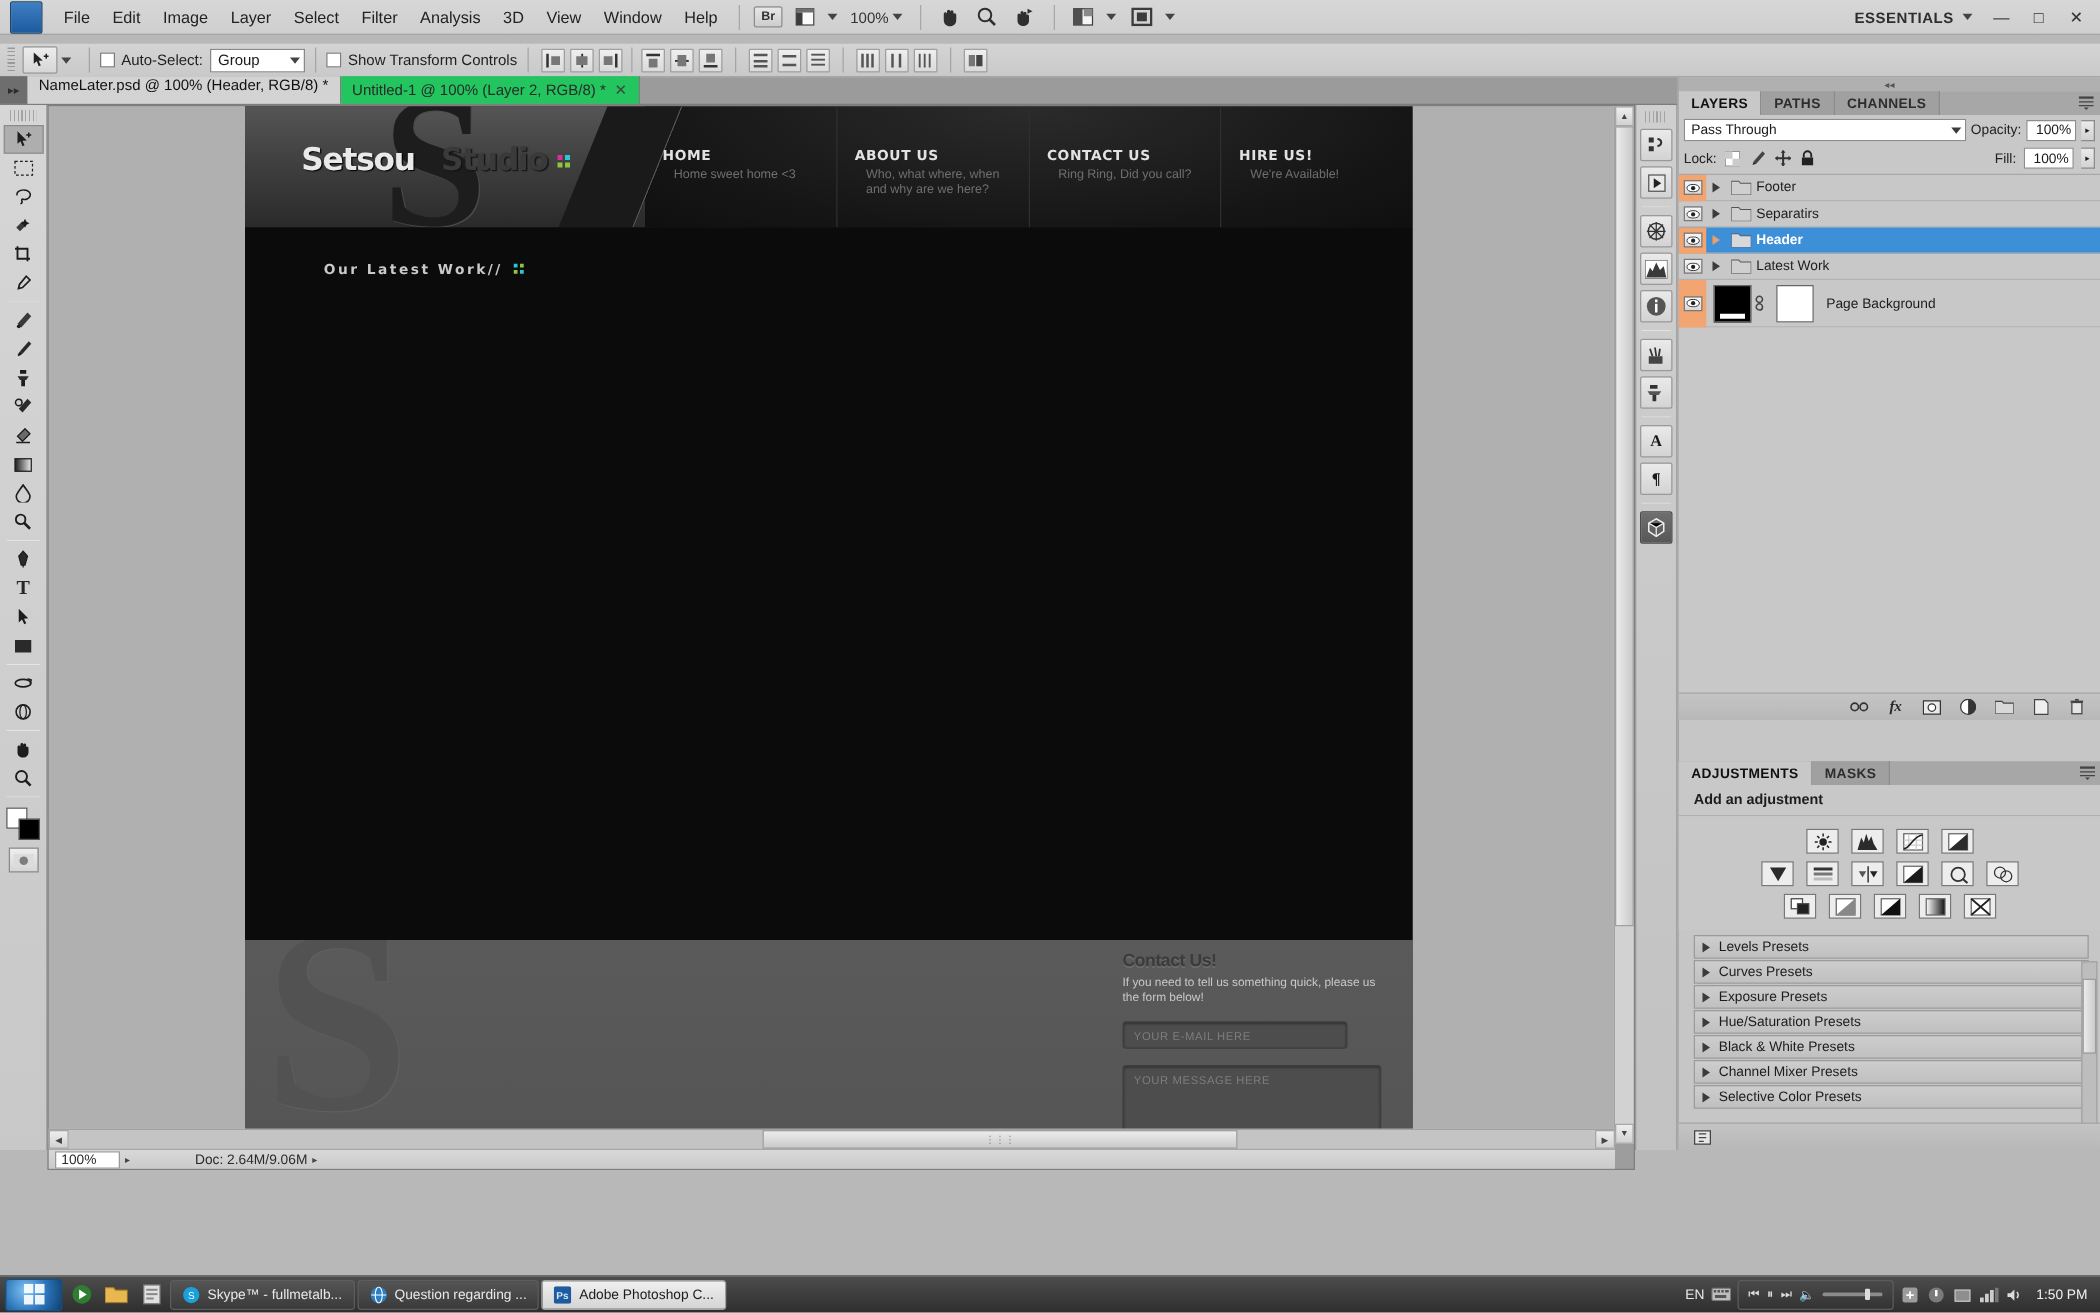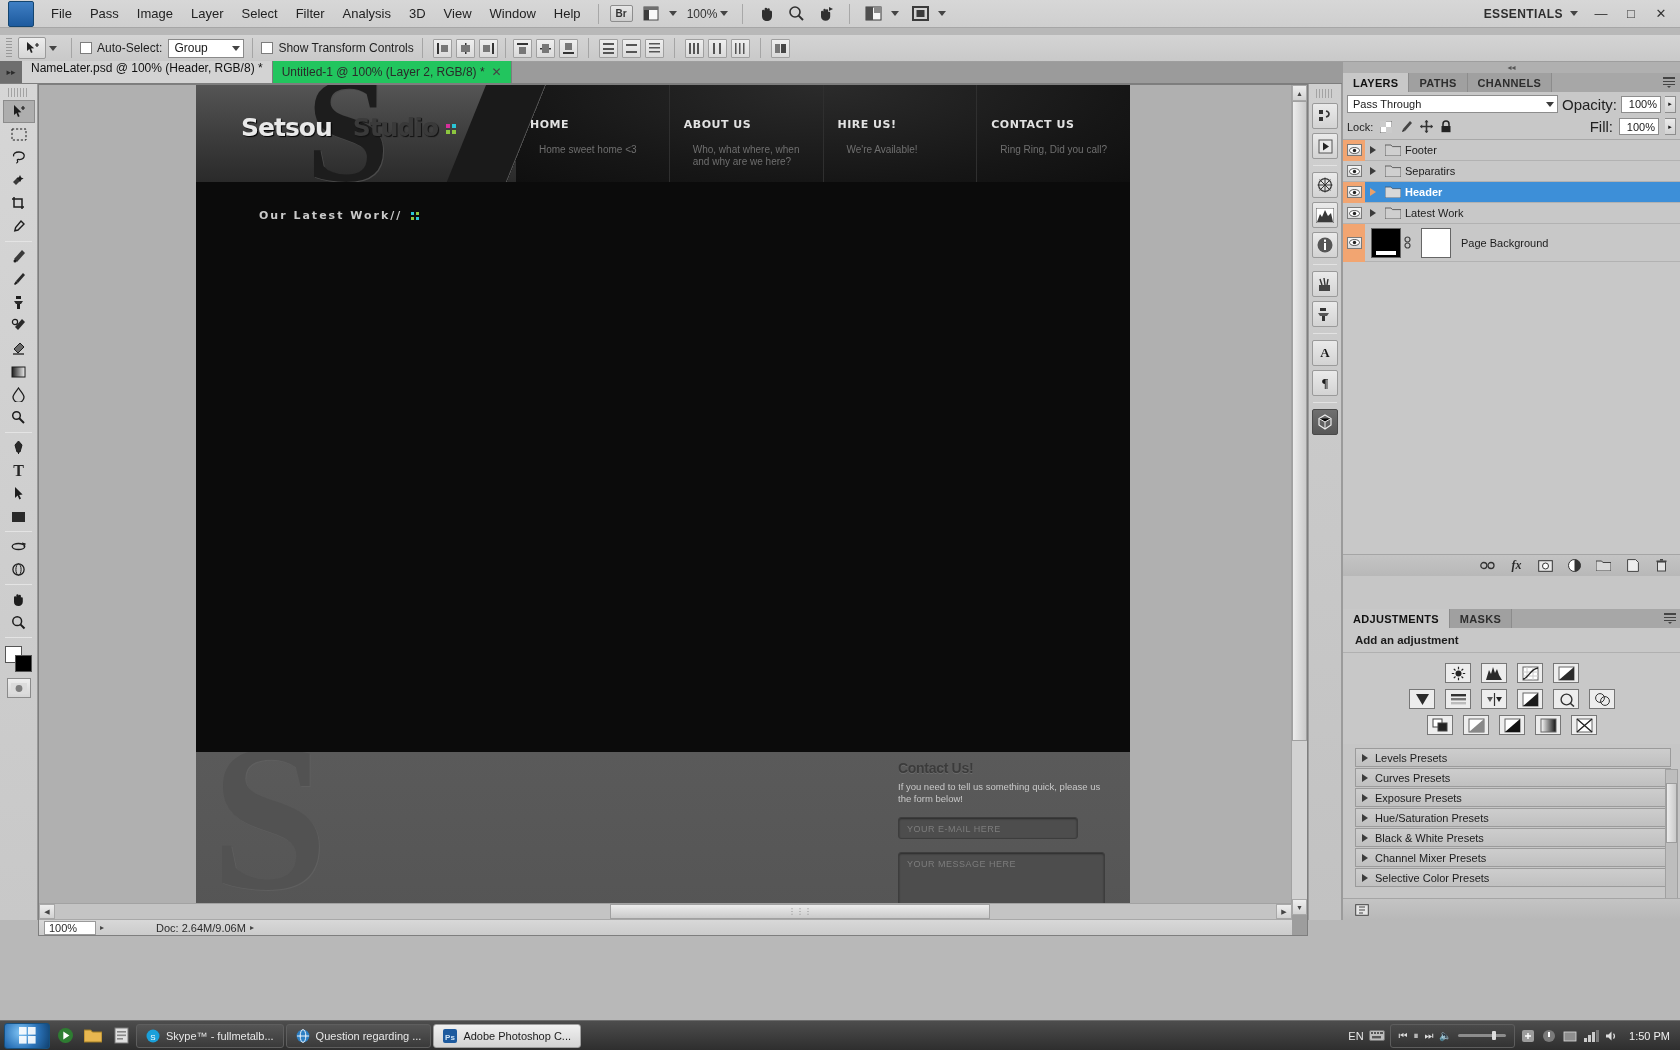--- a/index.html
+++ b/index.html
@@ -160,21 +160,21 @@
   .logo .dots{ display:inline-block; width:12px; height:12px; margin-left:6px; position:relative; }
   .logo .dots i{position:absolute;width:4px;height:4px;display:block;}
   .nav { position:absolute; left:320px; top:0; right:0; height:97px; display:flex; }
   .nav-item {
     flex:1; padding:33px 12px 0 14px; border-left:1px solid #2f2f2f;
     position:relative;
   }
   .nav-item:first-child{border-left:none;}
   .nav-title{ color:#e2e2e2; font-size:11px; font-weight:bold; letter-spacing:.5px;
     font-family:"DejaVu Sans",sans-serif;}
-  .nav-sub{ color:#6f6f6f; font-size:10px; margin-top:13px; padding-left:9px; line-height:12px;}
+  .nav-sub{ color:#6f6f6f; font-size:10px; margin-top:3px; padding-left:9px; line-height:12px;}
   .site-body { position:relative; width:934px; height:570px; background:#0b0b0b; }
   .latest-work {
     position:absolute; left:63px; top:27px;
     color:#c9c9c9; font-size:11px; letter-spacing:2px; font-weight:bold;
     font-family:"DejaVu Sans",sans-serif;
   }
   .lw-dots{display:inline-block;margin-left:3px;position:relative;width:9px;height:9px;vertical-align:middle;}
   .lw-dots i{position:absolute;width:3px;height:3px;display:block;}
   .site-footer {
     position:relative; width:934px; height:163px;
@@ -253,21 +253,21 @@
     display:flex;align-items:center;background:#a0a0a0;border-right:1px solid #8c8c8c;letter-spacing:.3px;}
   .ptab.active{background:#c8c8c8;color:#111;}
   .ptab-menu{position:absolute;right:4px;top:3px;width:14px;height:13px;
     display:flex;align-items:center;justify-content:center;}
   .panel-body{background:#c8c8c8;}
   .layer-top{display:flex;align-items:center;padding:3px 4px;gap:4px;}
   .blend-select{
     flex:1; height:18px; background:#fff; border:1px solid #8d8d8d; font-size:11px;
     display:flex;align-items:center;justify-content:space-between;padding:0 3px 0 5px;
   }
-  .op-lbl{font-size:15px;color:#222;}
+  .op-lbl{font-size:11px;color:#222;}
   .op-val{width:40px;height:17px;border:1px solid #8d8d8d;background:#fff;font-size:11px;
     display:flex;align-items:center;justify-content:flex-end;padding-right:3px;}
   .op-spin{width:11px;height:17px;border:1px solid #8d8d8d;border-left:none;background:linear-gradient(#ebebeb,#d2d2d2);
     display:flex;align-items:center;justify-content:center;font-size:7px;}
   .lock-row{display:flex;align-items:center;padding:2px 4px 4px;gap:6px;}
   .lock-lbl{font-size:11px;color:#222;}
   .lock-ico{width:14px;height:14px;display:flex;align-items:center;justify-content:center;font-size:10px;color:#333;}
   .layers-list{background:#c8c8c8;border-top:1px solid #a8a8a8;}
   .layer-row{
     display:flex; align-items:center; height:21px; border-bottom:1px solid #b2b2b2;
@@ -339,21 +339,21 @@
   .clock{color:#f0f0f0;font-size:11px;padding-left:4px;}
 </style>
 </head>
 <body>
 
 <div class="app">
 
   <div class="menubar">
     <div class="ps-logo"></div>
     <div class="menu-item">File</div>
-    <div class="menu-item">Pass</div>
+    <div class="menu-item">Edit</div>
     <div class="menu-item">Image</div>
     <div class="menu-item">Layer</div>
     <div class="menu-item">Select</div>
     <div class="menu-item">Filter</div>
     <div class="menu-item">Analysis</div>
     <div class="menu-item">3D</div>
     <div class="menu-item">View</div>
     <div class="menu-item">Window</div>
     <div class="menu-item">Help</div>
     <div class="mb-sep"></div>
@@ -702,26 +702,26 @@
           <div class="nav">
             <div class="nav-item">
               <div class="nav-title">HOME</div>
               <div class="nav-sub">Home sweet home &lt;3</div>
             </div>
             <div class="nav-item">
               <div class="nav-title">ABOUT US</div>
               <div class="nav-sub">Who, what where, when and why are we here?</div>
             </div>
             <div class="nav-item">
+              <div class="nav-title">CONTACT US</div>
+              <div class="nav-sub">Ring Ring, Did you call?</div>
+            </div>
+            <div class="nav-item">
               <div class="nav-title">HIRE US!</div>
               <div class="nav-sub">We're Available!</div>
-            </div>
-            <div class="nav-item">
-              <div class="nav-title">CONTACT US</div>
-              <div class="nav-sub">Ring Ring, Did you call?</div>
             </div>
           </div>
         </div>
 
         <div class="site-body">
           <div class="latest-work">
             <span>Our Latest Work//</span>
             <span class="lw-dots">
               <i style="left:0;top:0;background:#29c6d6"></i>
               <i style="left:5px;top:0;background:#8cc63f"></i>

